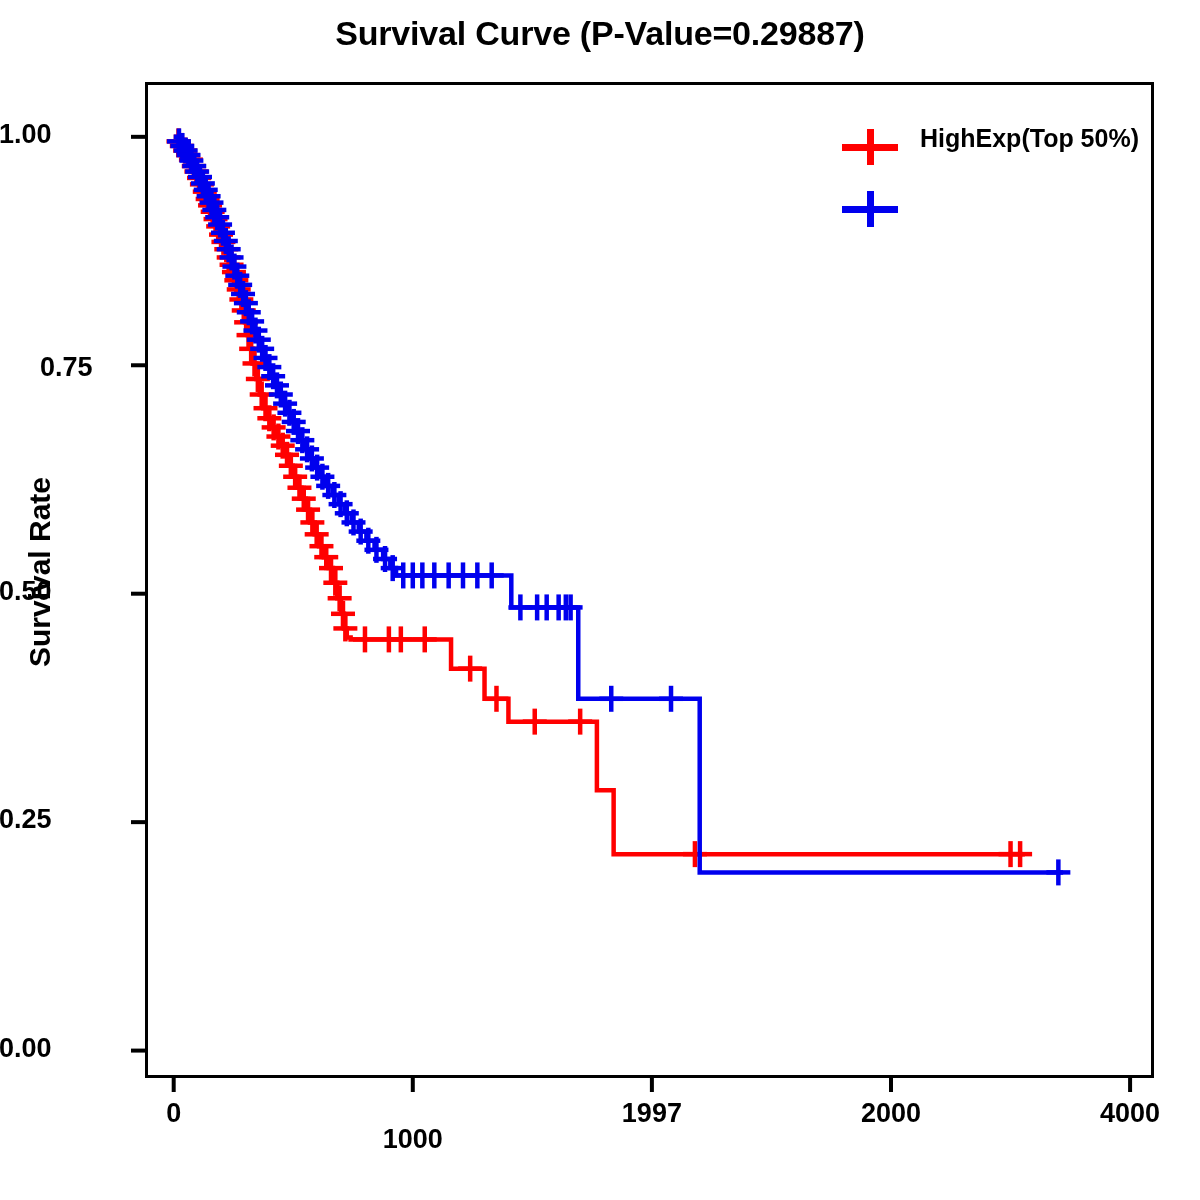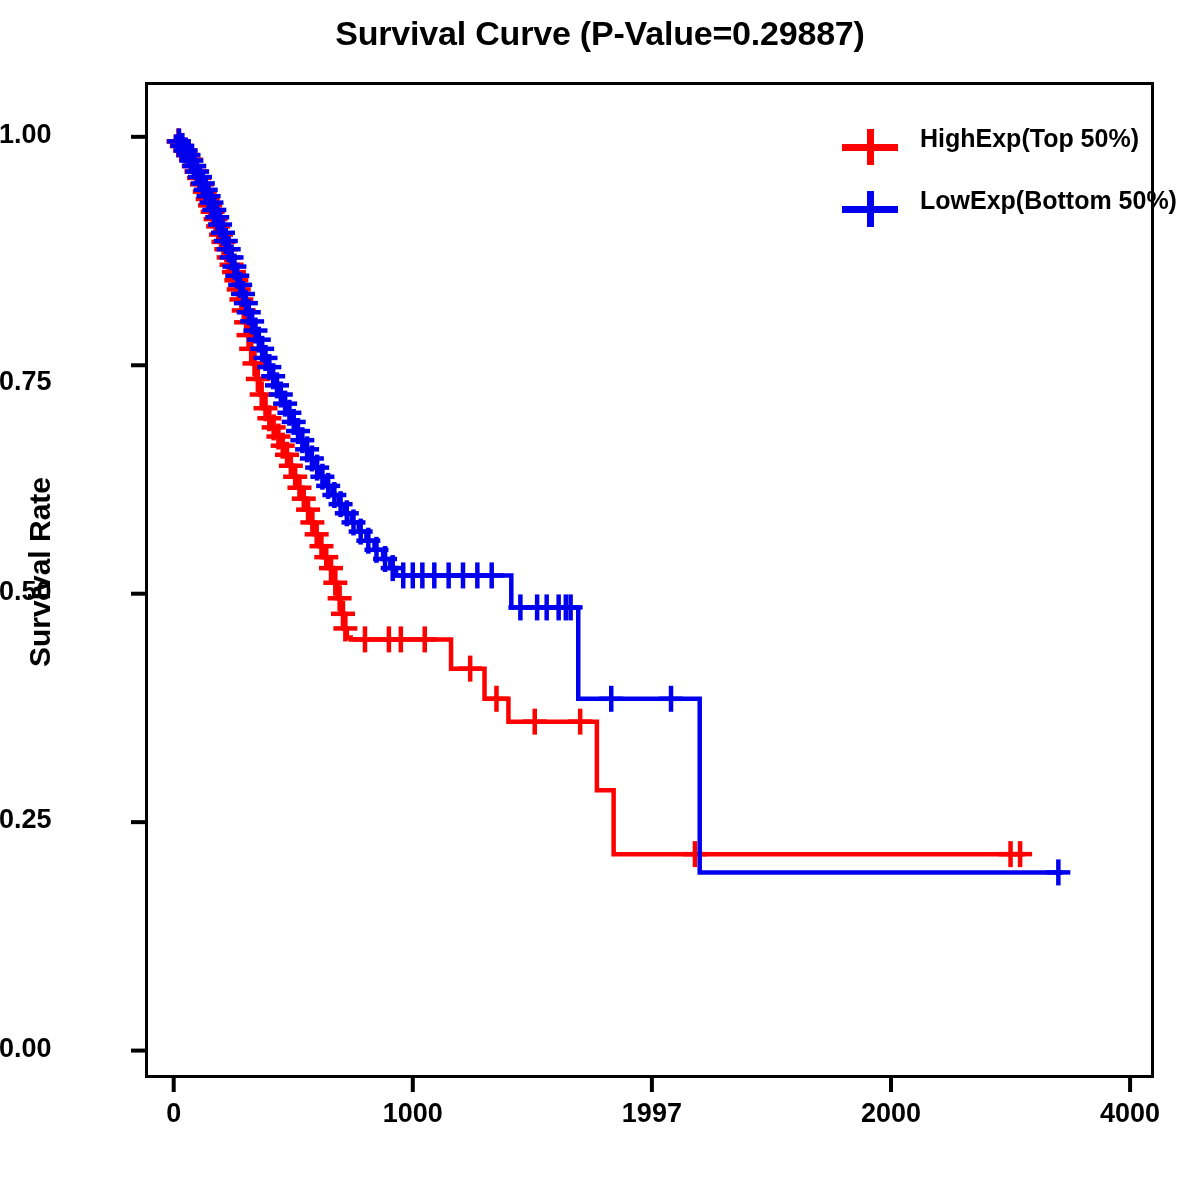--- a/index.html
+++ b/index.html
@@ -340,43 +340,42 @@
           <line x1="1058.3601895734596" y1="859.4036697247707" x2="1058.3601895734596" y2="885.4036697247707" stroke="#0000EE" stroke-width="4.5"></line>
           <line x1="1046.3601895734596" y1="872.4036697247707" x2="1070.3601895734596" y2="872.4036697247707" stroke="#0000EE" stroke-width="4.5"></line>
         </g>
       </g>
   </svg>
 
   <div id="ytick-labels">
       <div class="ytick-label" style="left: -1px; top: 1032.59px;">0.00</div>
       <div class="ytick-label" style="left: -1px; top: 804.147px;">0.25</div>
       <div class="ytick-label" style="left: -1px; top: 575.706px;">0.50</div>
-      <div class="ytick-label" style="left: -1px; top: 366px;">0.75</div>
+      <div class="ytick-label" style="left: -1px; top: 352px; padding-left: 41px;">0.75</div>
       <div class="ytick-label" style="left: -1px; top: 118.826px;">1.00</div>
     </div>
   <div id="xtick-labels">
       <div class="xtick-label" style="left: 103.692px; top: 1098px;">0</div>
-      <div class="xtick-label" style="left: 342.791px; top: 1098px;">1000</div>
+      <div class="xtick-label" style="left: 342.791px; top: 1124px;">1000</div>
       <div class="xtick-label" style="left: 581.891px; top: 1098px;">1997</div>
       <div class="xtick-label" style="left: 820.991px; top: 1098px;">2000</div>
       <div class="xtick-label" style="left: 1060.09px; top: 1098px;">4000</div>
     </div>
 
   <div id="ylabel">Survival Rate</div>
 
   <div id="legend">
     <div class="legend-row">
       <span class="legend-mark">
         <span class="hbar" style="background:#FF0000"></span>
         <span class="vbar" style="background:#FF0000"></span>
       </span>
       <span class="legend-text">HighExp(Top 50%)</span>
     </div>
     <div class="legend-row">
       <span class="legend-mark">
         <span class="hbar" style="background:#0000EE"></span>
         <span class="vbar" style="background:#0000EE"></span>
       </span>
-      <span class="legend-text">LowExp(Bottom 50%)</span>
     </div>
   </div>
 
 </div>
 
 </body></html>

